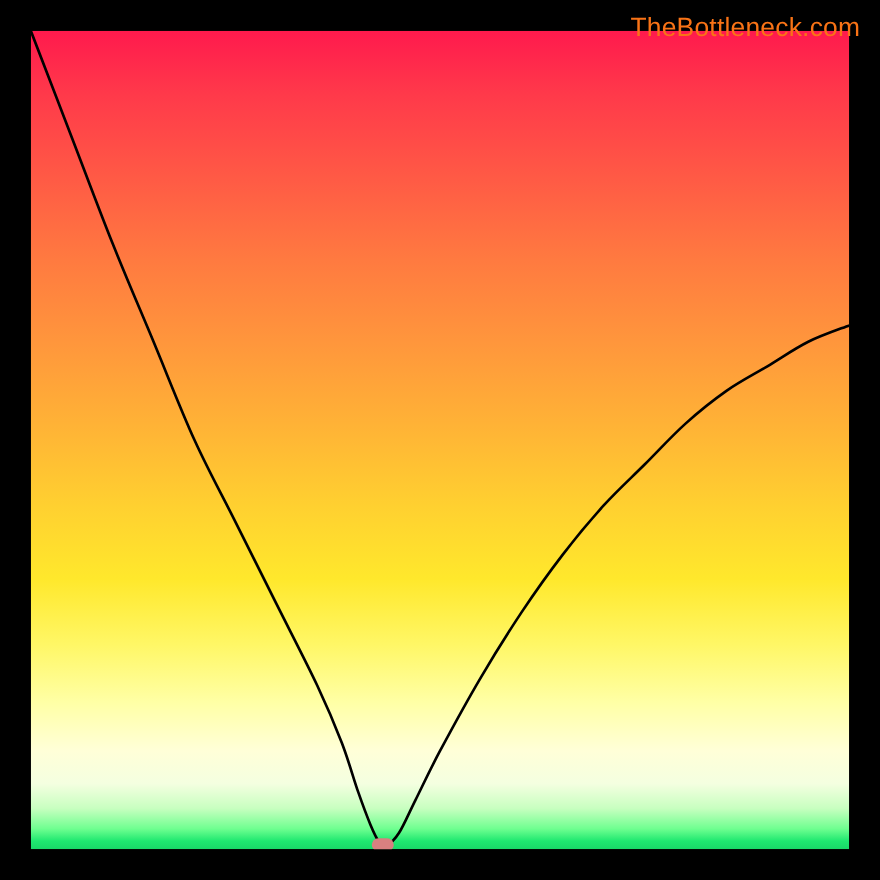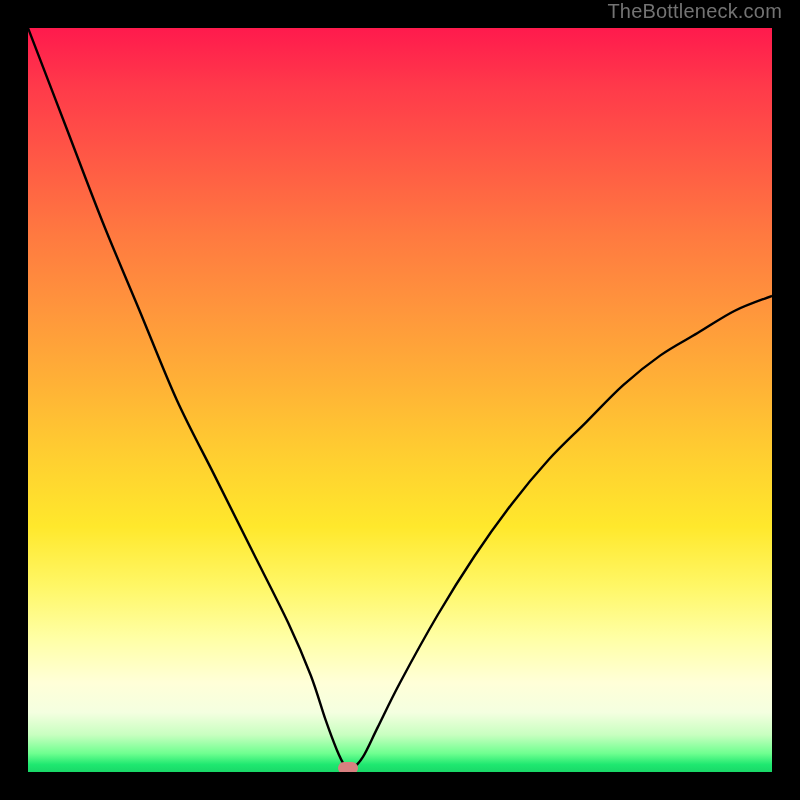--- a/index.html
+++ b/index.html
@@ -5,24 +5,24 @@
   * { margin: 0; padding: 0; box-sizing: border-box; }
   body {
     width: 800px;
     height: 800px;
     background: #000;
     position: relative;
     font-family: Arial, sans-serif;
   }
   .watermark {
     position: absolute;
-    top: 0;
+    top: 12px;
     right: 18px;
-    color: #737373;
-    font-size: 20px;
+    color: #f97316;
+    font-size: 24px;
     font-weight: 500;
     z-index: 10;
     letter-spacing: 0.2px;
   }
   .plot-area {
     position: absolute;
     top: 28px;
     left: 28px;
     width: 744px;
     height: 744px;

